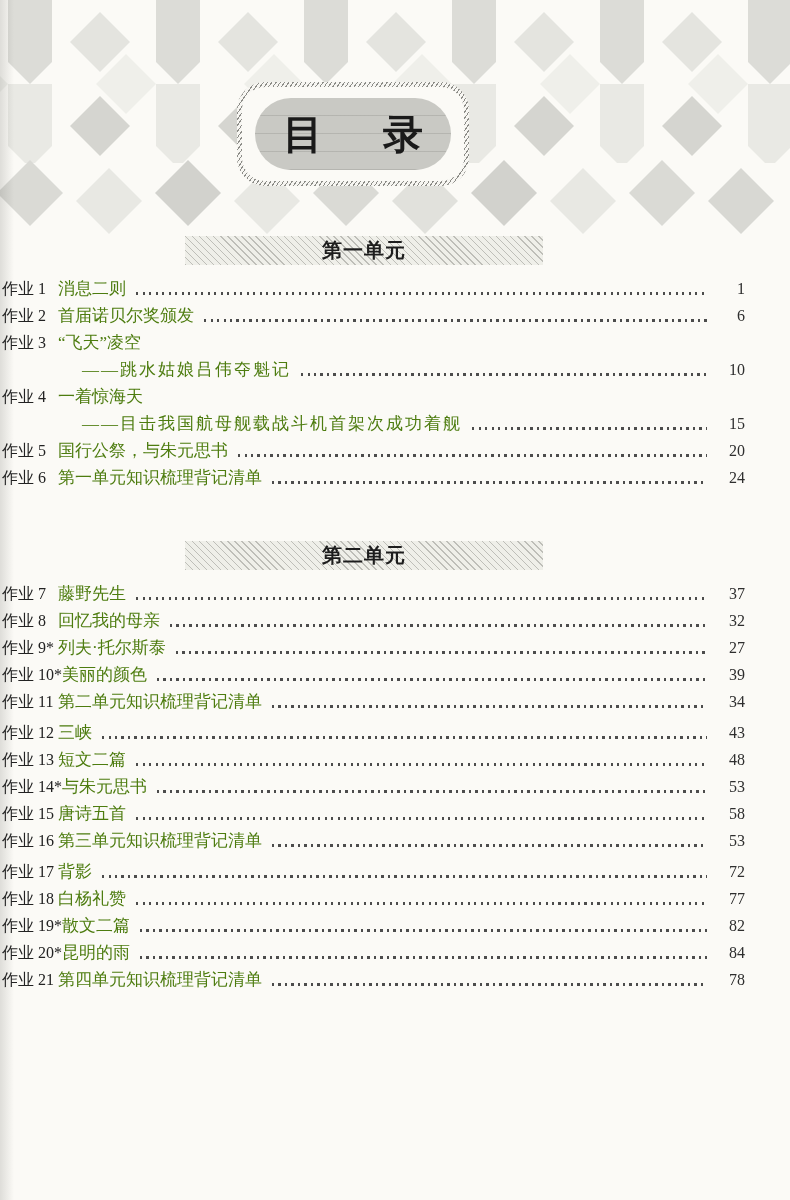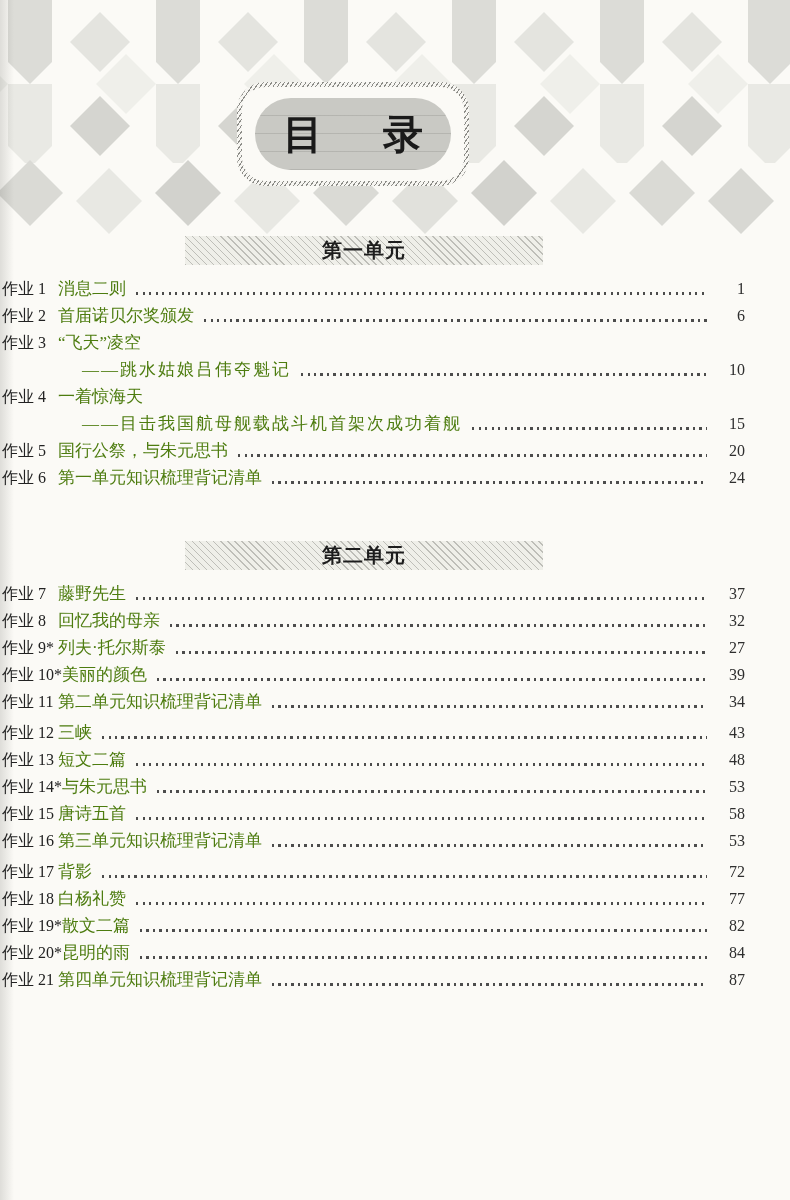--- a/index.html
+++ b/index.html
@@ -246,19 +246,19 @@
           <div class="row">
             <span class="lbl">作业 20*</span>
             <span class="ttl">昆明的雨</span>
             <span class="dots"></span>
             <span class="pg">84</span>
           </div>
           <div class="row">
             <span class="lbl">作业 21</span>
             <span class="ttl">第四单元知识梳理背记清单</span>
             <span class="dots"></span>
-            <span class="pg">87</span>
+            <span class="pg">78</span>
           </div>
         </div>
       </section>
     </div>
 
 </div>
 
 </body></html>

